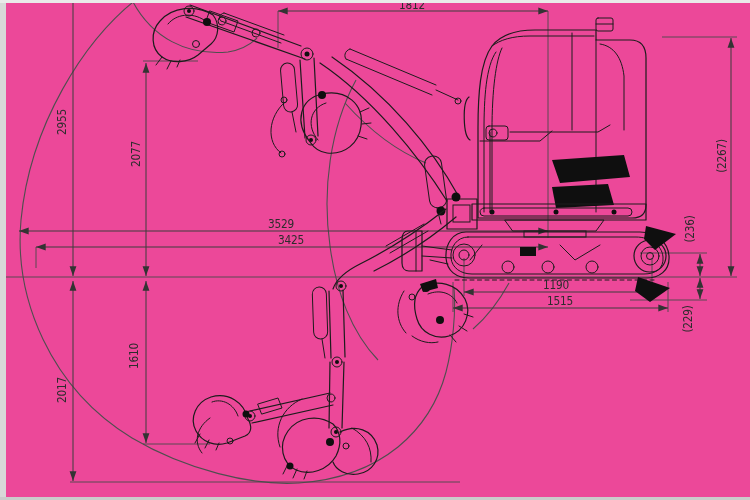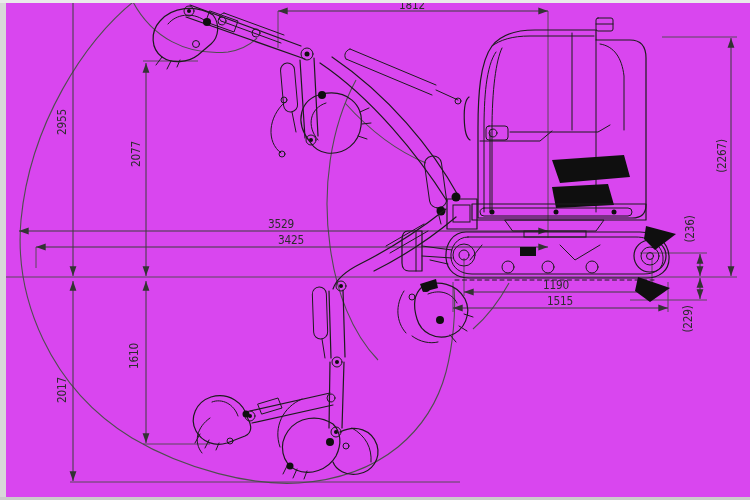--- a/index.html
+++ b/index.html
@@ -1,17 +1,17 @@
 <!DOCTYPE html>
 <html><head>
 <meta charset="utf-8">
 <style>
   html,body{margin:0;padding:0;background:#888;}
   #stage{
-    position:relative;width:750px;height:500px;background:#d946ef;
+    position:relative;width:750px;height:500px;background:#ec4899;
     overflow:hidden;font-family:"DejaVu Sans",sans-serif;
   }
   .edge{position:absolute;pointer-events:none;}
   #edge-left{left:0;top:0;width:6px;height:500px;background:#d8d8d8;}
   #edge-top{left:0;top:0;width:750px;height:3px;background:#eaeaea;}
   #edge-bottom{left:0;top:497px;width:750px;height:3px;background:#cbcbcb;}
   svg{position:absolute;left:0;top:0;}
   .dim{stroke:#3d3d3d;stroke-width:1;fill:none;}
   .ext{stroke:#4a4a4a;stroke-width:0.9;fill:none;}
   .arc{stroke:#4f4f4f;stroke-width:1.1;fill:none;}

